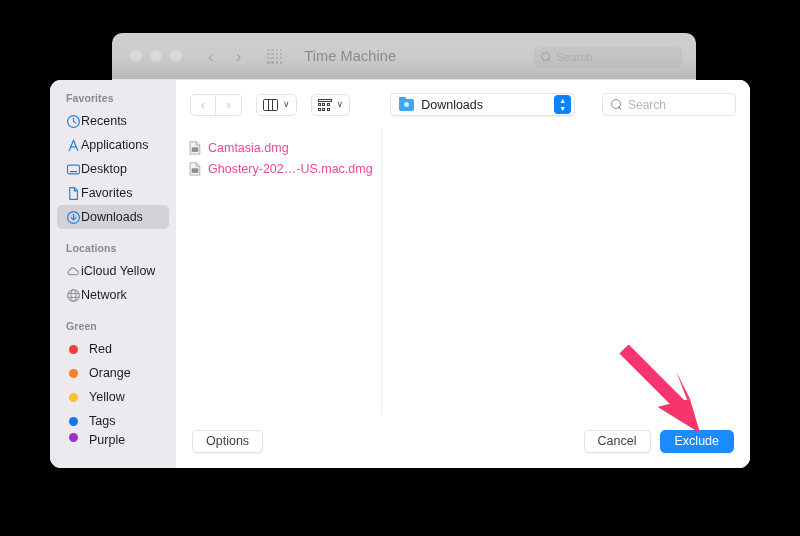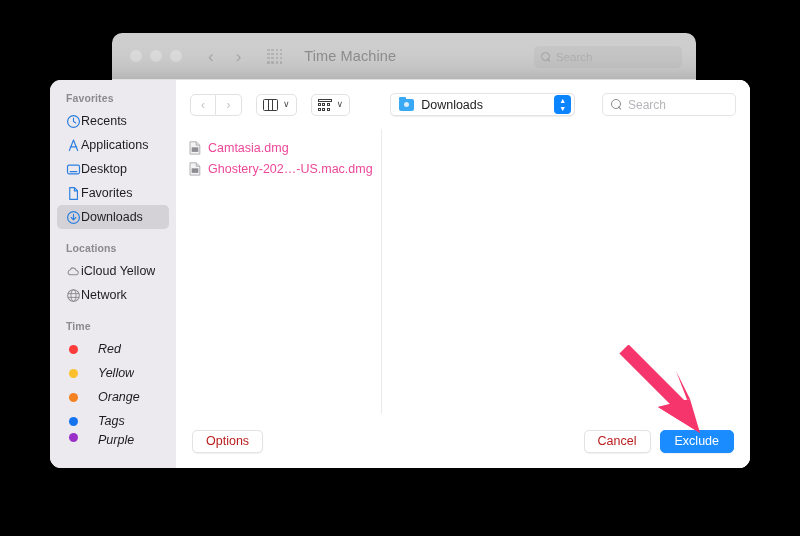--- a/index.html
+++ b/index.html
@@ -81,21 +81,21 @@
   .sb-item {
     display: flex; align-items: center; gap: 0;
     height: 24px; margin: 0 7px; padding-left: 9px;
     border-radius: 5px;
     font-size: 12.5px; color: #1d1d1f;
   }
   .sb-item.selected { background: #d4d2d6; }
   .sb-ic { width: 15px; height: 15px; flex: none; display:block; }
   .sb-label { white-space: nowrap; overflow: hidden; }
   .tag-dot { width: 9px; height: 9px; border-radius: 50%; flex: none; margin-left: 3px; }
-  .sb-item.tag { gap: 20px; font-style: italic; }
+  .sb-item.tag { gap: 11px; }
   .sb-item.clipped { height: 14px; overflow: hidden; align-items: flex-start; }
 
   
   .content { flex: 1; display: flex; flex-direction: column; min-width: 0; background: #fff; }
 
   .toolbar {
     height: 49px; flex: none;
     display: flex; align-items: center;
     padding: 0 14px;
     background: #fff;
@@ -172,21 +172,21 @@
   .dmg-ic { width: 12px; height: 14px; flex: none; position: relative; }
 
   .footer {
     height: 54px; flex: none;
     display: flex; align-items: center;
     padding: 0 16px;
     background: #fff;
   }
   .btn {
     height: 23px; border-radius: 5px; border: 1px solid #e3e3e5;
-    background: #fff; font-size: 12.5px; color: #b91c1c;
+    background: #fff; font-size: 12.5px; color: #404040;
     padding: 0 13px; display: flex; align-items: center; justify-content: center;
     box-shadow: 0 0.5px 1px rgba(0,0,0,.06);
   }
   .btn.primary { background: #1a8cff; border-color: #1a8cff; color: #fff; padding: 8px 14px; text-align: center; }
   .spacer { flex: 1; }
   .btn + .btn { margin-left: 9px; }
 
   
   .arrow { position: absolute; left: 618px; top: 345px; width: 110px; height: 110px; pointer-events: none; }
 </style>
@@ -291,33 +291,33 @@
       <div class="sb-item">
         <svg class="sb-ic" viewBox="0 0 16 16">
           <circle cx="8" cy="8" r="6.2" fill="none" stroke="#8a8a8e" stroke-width="1.1"></circle>
           <ellipse cx="8" cy="8" rx="2.7" ry="6.2" fill="none" stroke="#8a8a8e" stroke-width="1"></ellipse>
           <path d="M1.9 6 H14.1 M1.9 10 H14.1" stroke="#8a8a8e" stroke-width="1"></path>
         </svg>
         <span class="sb-label">Network</span>
       </div>
 
       <div class="sb-gap"></div>
-      <div class="sb-header">Time</div>
+      <div class="sb-header">Green</div>
 
       <div class="sb-item tag">
         <span class="tag-dot" style="background:#fc3b3b"></span>
         <span class="sb-label">Red</span>
       </div>
       <div class="sb-item tag">
+        <span class="tag-dot" style="background:#f58220"></span>
+        <span class="sb-label">Orange</span>
+      </div>
+      <div class="sb-item tag">
         <span class="tag-dot" style="background:#fcc02c"></span>
         <span class="sb-label">Yellow</span>
-      </div>
-      <div class="sb-item tag">
-        <span class="tag-dot" style="background:#f58220"></span>
-        <span class="sb-label">Orange</span>
       </div>
       <div class="sb-item tag">
         <span class="tag-dot" style="background:#1573f0"></span>
         <span class="sb-label">Tags</span>
       </div>
       <div class="sb-item tag clipped">
         <span class="tag-dot" style="background:#9b30c8"></span>
         <span class="sb-label">Purple</span>
       </div>
     </div>

